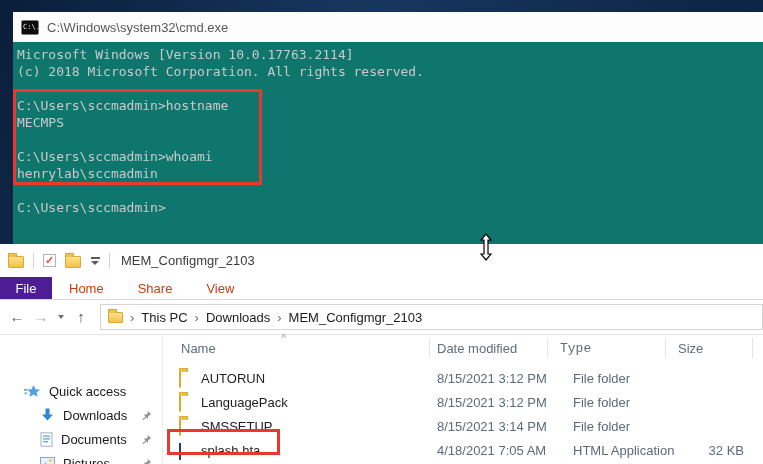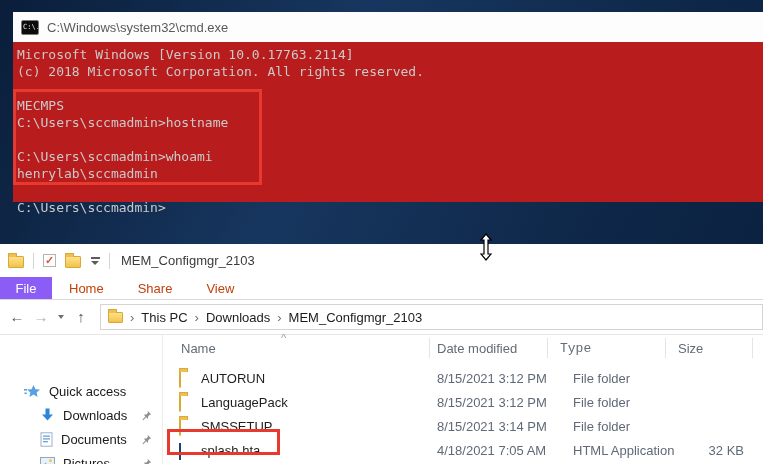--- a/index.html
+++ b/index.html
@@ -17,21 +17,21 @@
     height:30px;background:#fdfdfd;display:flex;align-items:center;
     padding-left:8px;gap:8px;box-sizing:border-box;
   }
   .cmd-title{font-size:13px;color:#5a5a5a;}
   .cmd-icon{
     width:15px;height:13px;background:#0c0c0c;border:1px solid #7a7a7a;border-radius:2px;
     color:#e8e8e8;font-size:7px;line-height:12px;padding-left:1px;box-sizing:content-box;
     font-family:"DejaVu Sans Mono",monospace;overflow:hidden;
   }
   .cmd-console{
-    height:160px;background:#b91c1c;box-sizing:border-box;
+    height:202px;background:#0f766e;box-sizing:border-box;
     padding:4px 0 0 4px;
     font-family:"DejaVu Sans Mono",monospace;font-size:13px;color:#cacaca;
   }
   .cline{height:17px;line-height:17px;white-space:pre;}
 
   .red-box{border:3px solid #e8392f;box-sizing:border-box;z-index:30;}
   #cmd-highlight{left:13px;top:89px;width:249px;height:96px;}
   #hta-highlight{left:167px;top:429px;width:113px;height:26px;}
 
   
@@ -52,21 +52,21 @@
   .check-icon{
     width:13px;height:13px;background:#fff;border:1px solid #b4b4b4;box-sizing:border-box;
     color:#dd5740;font-size:11px;line-height:11px;text-align:center;font-weight:bold;
   }
   .qat-drop{display:flex;flex-direction:column;align-items:center;width:10px;}
   .qat-drop .bar{width:9px;height:2px;background:#5c5c5c;margin-bottom:2px;}
   .qat-drop .tri{width:0;height:0;border-left:4px solid transparent;border-right:4px solid transparent;border-top:4px solid #5c5c5c;}
 
   .ex-tabs{height:23px;display:flex;align-items:stretch;border-bottom:1px solid #d9d9d9;box-sizing:border-box;}
   .tab{font-size:13px;display:flex;align-items:center;color:#c2410c;padding:0 17px;}
-  .tab-file{background:#8b5cf6;color:#fff;width:52px;padding:0;justify-content:center;margin-left:0;}
+  .tab-file{background:#4c1d95;color:#fff;width:52px;padding:0;justify-content:center;margin-left:0;}
 
   .ex-addressbar{height:34px;display:flex;align-items:center;padding-left:6px;box-sizing:border-box;gap:2px;}
   .navbtn{width:22px;text-align:center;font-size:15px;color:#53595f;line-height:22px;}
   .navbtn.fwd{color:#abb0b5;}
   .drop-caret{width:0;height:0;border-left:3.5px solid transparent;border-right:3.5px solid transparent;border-top:4px solid #707070;margin:0 4px;}
   .crumb-box{
     flex:1;height:26px;border:1px solid #d4d4d4;display:flex;align-items:center;
     margin-left:6px;padding-left:7px;gap:7px;box-sizing:border-box;background:#fff;
   }
   .crumb{font-size:13px;color:#1b1b1b;}
@@ -106,22 +106,22 @@
 
 <div id="cmd-window" class="abs">
   <div class="cmd-titlebar">
     <div class="cmd-icon">C:\.</div>
     <div class="cmd-title">C:\Windows\system32\cmd.exe</div>
   </div>
   <div class="cmd-console">
     <div class="cline">Microsoft Windows [Version 10.0.17763.2114]</div>
     <div class="cline">(c) 2018 Microsoft Corporation. All rights reserved.</div>
     <div class="cline"></div>
+    <div class="cline">C:\Users\sccmadmin&gt;hostname</div>
     <div class="cline">MECMPS</div>
-    <div class="cline">C:\Users\sccmadmin&gt;hostname</div>
     <div class="cline"></div>
     <div class="cline">C:\Users\sccmadmin&gt;whoami</div>
     <div class="cline">henrylab\sccmadmin</div>
     <div class="cline"></div>
     <div class="cline">C:\Users\sccmadmin&gt;</div>
   </div>
 </div>
 
 <div id="cmd-highlight" class="abs red-box"></div>
 

